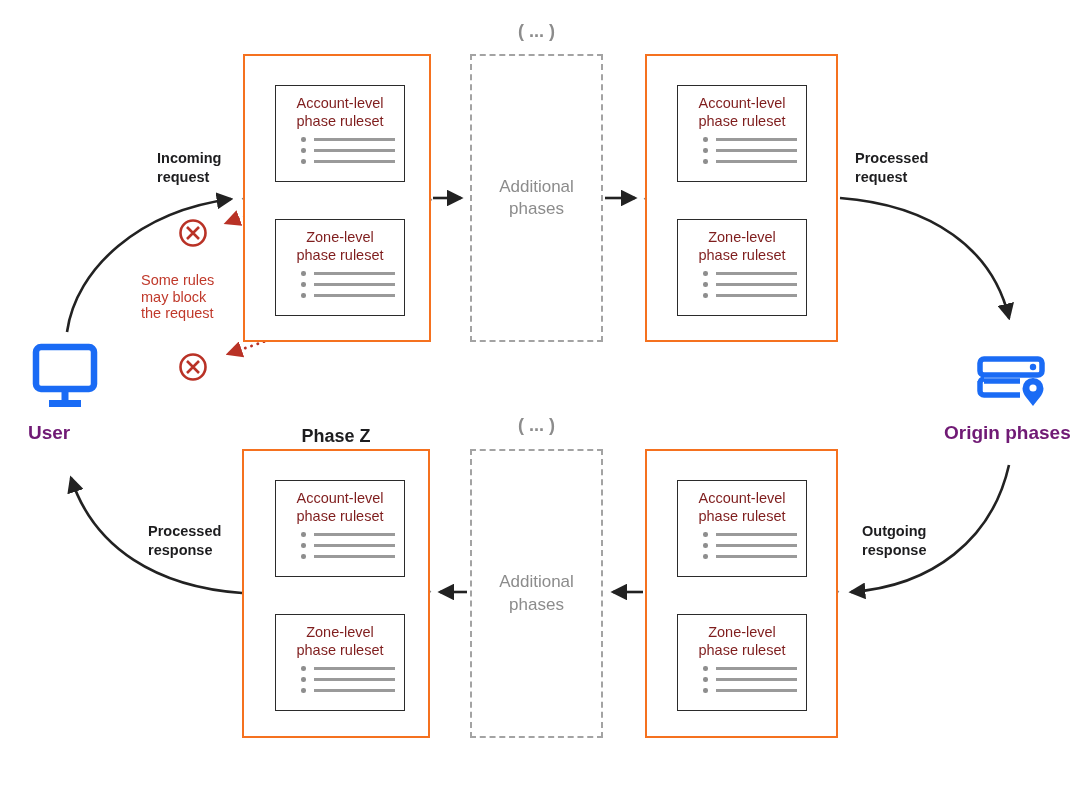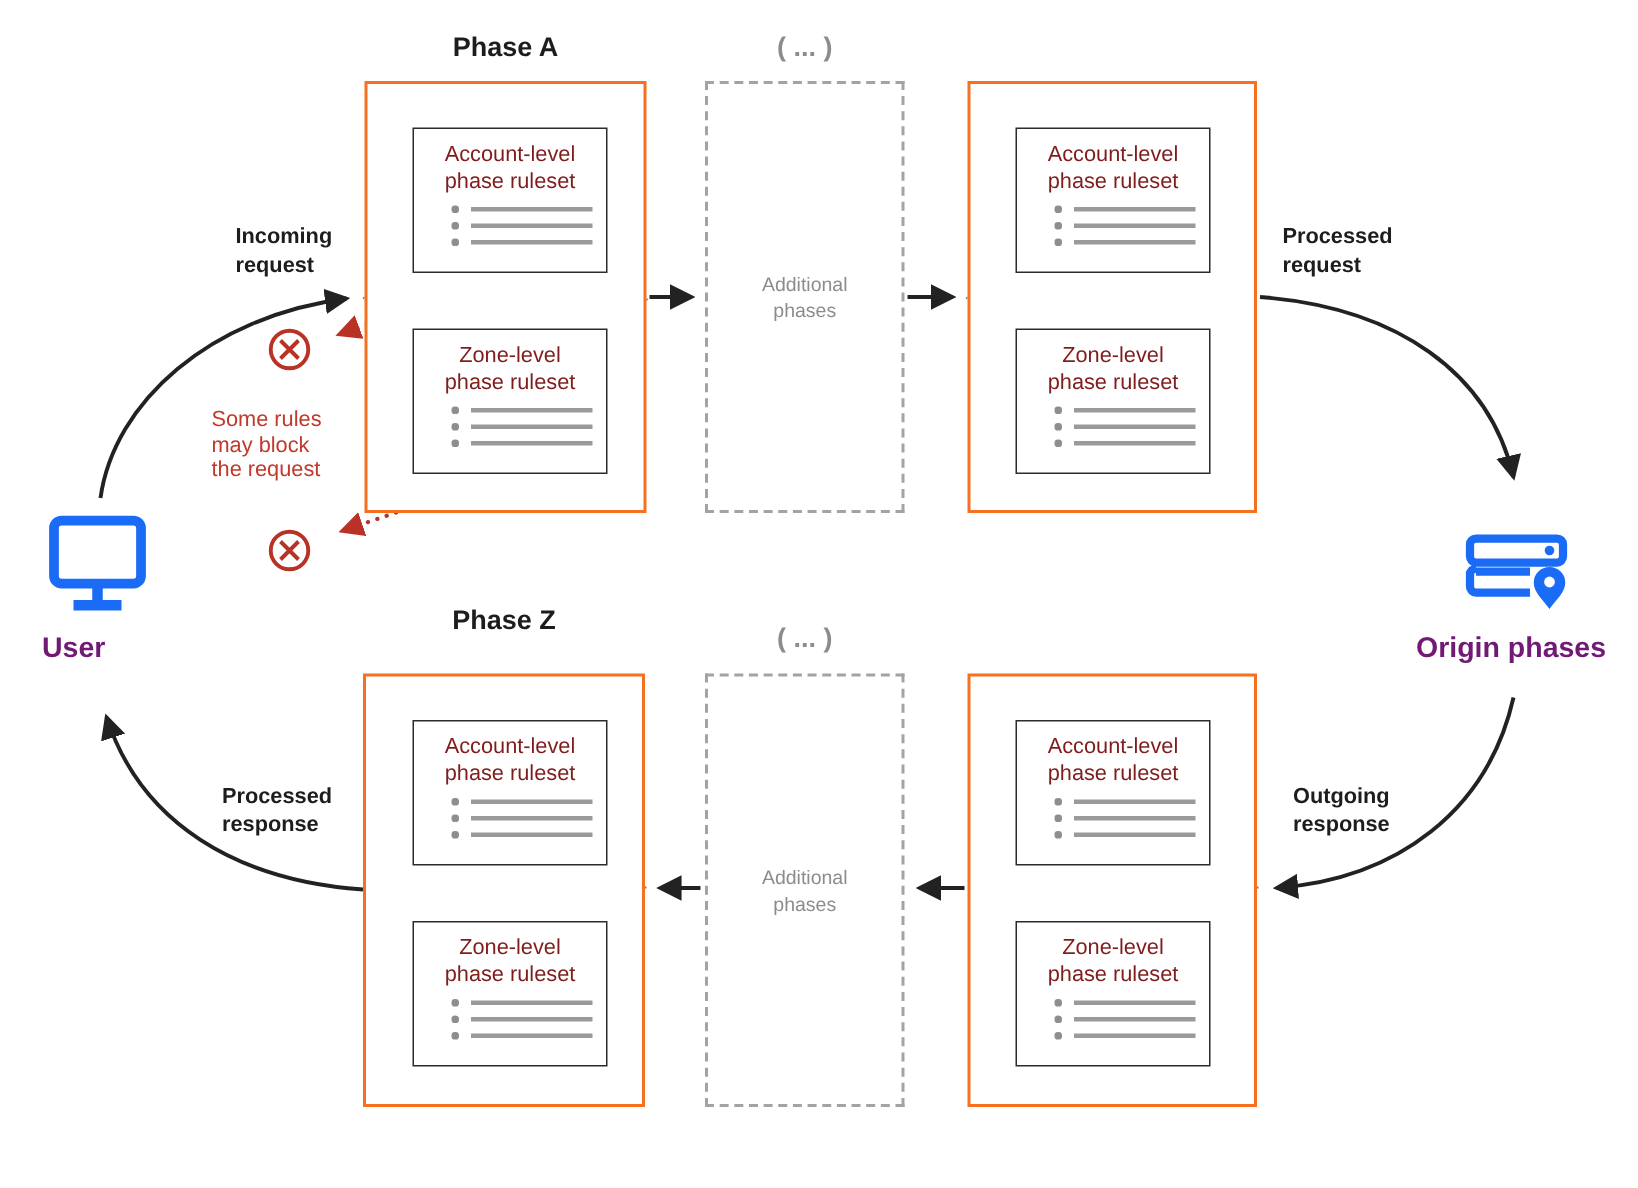--- a/index.html
+++ b/index.html
@@ -14,21 +14,21 @@
   }
   .phase-title.gray{color:#8c8c8c;}
   .phase-box{
     position:absolute;border:2.5px solid #f5711f;background:#ffffff;box-sizing:border-box;
   }
   .dash-box{
     position:absolute;border:2px dashed #a3a3a3;background:#ffffff;box-sizing:border-box;
     display:flex;align-items:center;justify-content:center;
   }
   .dash-box .dash-label{
-    color:#8c8c8c;font-size:13px;line-height:1.32;text-align:center;white-space:pre-line;
+    color:#8c8c8c;font-size:17px;line-height:1.32;text-align:center;white-space:pre-line;
   }
   .ruleset{
     position:absolute;border:1.5px solid #2b2b2b;background:#ffffff;box-sizing:border-box;
   }
   .ruleset-title{
     padding-top:8px;text-align:center;font-size:14.5px;line-height:18px;color:#7f1d1d;
     white-space:pre-line;
   }
   .rule-list{margin:7px 0 0 25px;}
   .rule-row{display:flex;align-items:center;margin-bottom:6.5px;}
@@ -101,23 +101,22 @@
     <g stroke="#b93226" stroke-width="2.6" fill="#fff">
       <circle cx="193" cy="233" r="12.5"></circle>
       <path d="M 187 227 L 199 239 M 199 227 L 187 239" fill="none"></path>
     </g>
     <g stroke="#b93226" stroke-width="2.6" fill="#fff">
       <circle cx="193" cy="367" r="12.5"></circle>
       <path d="M 187 361 L 199 373 M 199 361 L 187 373" fill="none"></path>
     </g>
   </svg>
 
-  <div class="phase-title" style="left:243px;top:21px;width:188px;">Phase A</div>
   <div class="phase-title gray" style="left:470px;top:21px;width:133px;">( ... )</div>
-  <div class="phase-title" style="left:242px;top:403px;width:188px;">Phase Z</div>
+  <div class="phase-title" style="left:242px;top:426px;width:188px;">Phase Z</div>
   <div class="phase-title gray" style="left:470px;top:415px;width:133px;">( ... )</div>
 
   <div class="phase-box" style="left:243px;top:54px;width:188px;height:288px;">
     <div class="ruleset" style="left:30px;top:29px;width:130px;height:97px;">
       <div class="ruleset-title">Account-level
 phase ruleset</div>
       <div class="rule-list">
         <div class="rule-row">
             <span class="rule-dot"></span>
             <span class="rule-bar"></span>

